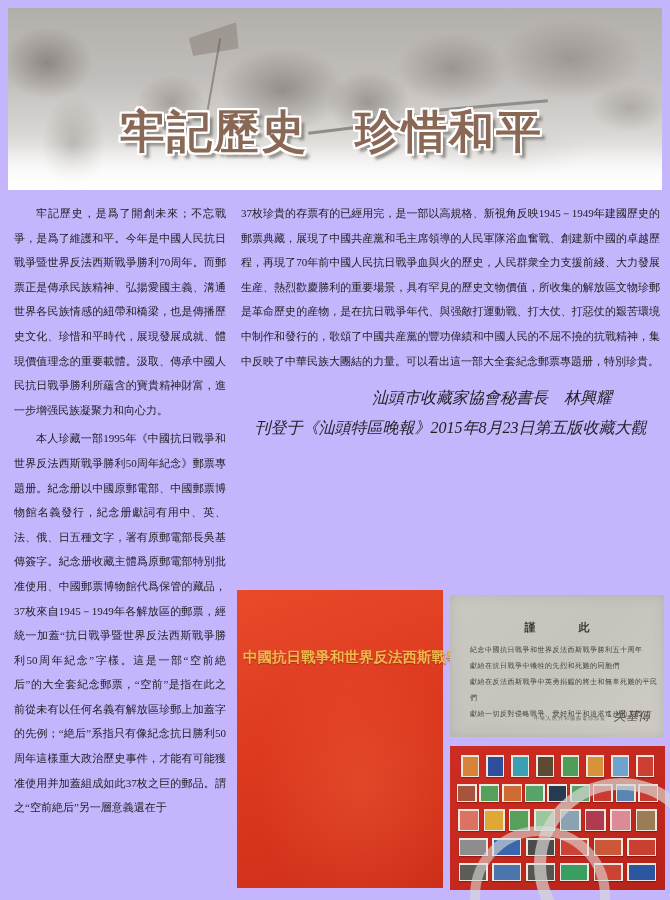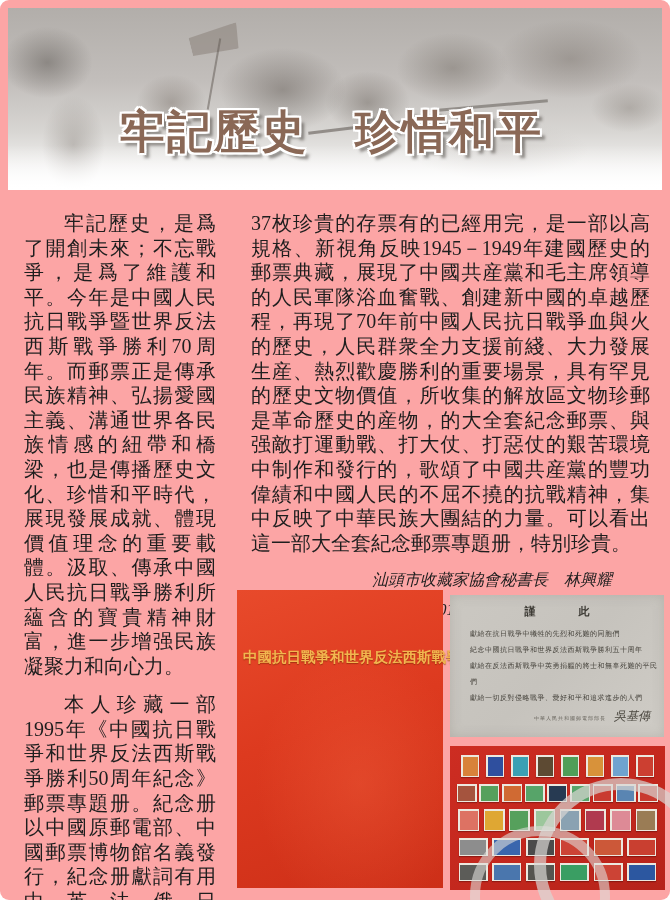--- a/index.html
+++ b/index.html
@@ -1,17 +1,17 @@
 <!DOCTYPE html>
 <html><head>
 <meta charset="utf-8">
 <style>
   html,body{margin:0;padding:0;background:#ffffff;}
-  #page{position:relative;width:670px;height:900px;background:#fca5a5;overflow:hidden;
-        font-family:"Liberation Serif","DejaVu Serif",serif;color:#222;border-radius:9px;}
+  #page{position:relative;width:670px;height:900px;background:#c4b5fd;overflow:hidden;
+        font-family:"Liberation Serif","DejaVu Serif",serif;color:#222;}
 
   
   .banner{position:absolute;left:8px;top:8px;width:654px;height:182px;overflow:hidden;
     background:
       radial-gradient(ellipse 70px 55px at 6% 30%, rgba(80,75,70,.45), transparent 65%),
       radial-gradient(ellipse 45px 70px at 10% 75%, rgba(120,112,105,.35), transparent 70%),
       radial-gradient(ellipse 90px 60px at 42% 45%, rgba(95,88,82,.48), transparent 70%),
       radial-gradient(ellipse 60px 45px at 55% 52%, rgba(100,92,85,.45), transparent 70%),
       radial-gradient(ellipse 80px 50px at 68% 33%, rgba(105,98,90,.42), transparent 70%),
       radial-gradient(ellipse 100px 55px at 86% 28%, rgba(110,102,95,.40), transparent 72%),
@@ -35,42 +35,42 @@
       font-size:45px;letter-spacing:2px;color:#8a6856;white-space:nowrap;
       text-shadow:
         -2px -2px 0 #fff, 2px -2px 0 #fff, -2px 2px 0 #fff, 2px 2px 0 #fff,
         -2px 0 0 #fff, 2px 0 0 #fff, 0 -2px 0 #fff, 0 2px 0 #fff,
         5px 5px 3px rgba(70,64,58,.55);}
 
   
   .col{position:absolute;top:197px;}
   .col-left{left:10px;width:220px;}
   .col-right{left:237px;width:427px;}
-  .col p{margin:14px;font-size:20px;line-height:24.6px;text-align:justify;
+  .col p{margin:4px;font-size:11px;line-height:24.6px;text-align:justify;
          text-justify:inter-ideograph;color:#1e1e1e;}
   .indent{text-indent:2em;}
 
   .sig{font-style:italic;font-size:16px;color:#1e1e1e;line-height:22px;}
   .sig1{margin-top:14px;text-align:right;padding-right:52px;}
   .sig2{margin-top:8px;text-align:center;}
 
   
   .album{position:absolute;left:237px;top:590px;width:206px;height:298px;
       background:
         radial-gradient(ellipse 140px 180px at 60% 65%, rgba(255,120,80,.25), transparent 75%),
         linear-gradient(160deg,#e84a2b 0%,#dd3a1f 45%,#cd2f18 100%);}
   .album-t1{margin:58px 6px 0 6px;text-align:center;font-size:14.5px;font-weight:bold;
       color:#f2b64f;text-shadow:0 1px 1px rgba(120,40,0,.6);white-space:nowrap;}
   .album-t2{margin-top:9px;text-align:center;font-size:20px;font-weight:bold;
       letter-spacing:4px;color:#f2b64f;text-shadow:0 1px 1px rgba(120,40,0,.6);}
 
   .cert{position:absolute;left:450px;top:595px;width:214px;height:142px;
       background:linear-gradient(135deg,#cbc8c2 0%,#c6c3bd 50%,#cfccc6 100%);
       box-shadow:inset 0 0 12px rgba(120,115,105,.25);}
-  .cert-title{margin-top:9px;text-align:center;font-size:11px;font-weight:bold;
+  .cert-title{margin-top:25px;text-align:center;font-size:11px;font-weight:bold;
       color:#3c3a34;letter-spacing:16px;padding-left:16px;}
   .cert-lines{margin:7px 0 0 20px;}
   .cert-line{font-size:7px;line-height:16px;color:#45423b;letter-spacing:.5px;}
   .cert-sign{position:absolute;right:14px;bottom:12px;white-space:nowrap;}
   .cert-issuer{font-size:5px;color:#6a675f;letter-spacing:1px;}
   .cert-name{font-size:12px;font-style:italic;color:#4a473f;margin-left:4px;
       font-family:"DejaVu Serif",serif;}
 
   .board{position:absolute;left:450px;top:746px;width:215px;height:144px;
       background:linear-gradient(150deg,#cd2d22 0%,#c2271d 60%,#b5231a 100%);
@@ -99,34 +99,34 @@
     <div class="fadeout"></div>
     <div class="page-title">牢記歷史　珍惜和平</div>
   </div>
 
   <div class="col col-left">
     <p class="indent">牢記歷史，是爲了開創未來；不忘戰爭，是爲了維護和平。今年是中國人民抗日戰爭暨世界反法西斯戰爭勝利70周年。而郵票正是傳承民族精神、弘揚愛國主義、溝通世界各民族情感的紐帶和橋梁，也是傳播歷史文化、珍惜和平時代，展現發展成就、體現價值理念的重要載體。汲取、傳承中國人民抗日戰爭勝利所蘊含的寶貴精神財富，進一步增强民族凝聚力和向心力。</p>
     <p class="indent">本人珍藏一部1995年《中國抗日戰爭和世界反法西斯戰爭勝利50周年紀念》郵票專題册。紀念册以中國原郵電部、中國郵票博物館名義發行，紀念册獻詞有用中、英、法、俄、日五種文字，署有原郵電部長吳基傳簽字。紀念册收藏主體爲原郵電部特別批准使用、中國郵票博物館代爲保管的藏品，37枚來自1945－1949年各解放區的郵票，經統一加蓋“抗日戰爭暨世界反法西斯戰爭勝利50周年紀念”字樣。這是一部“空前絶后”的大全套紀念郵票，“空前”是指在此之前從未有以任何名義有解放區珍郵上加蓋字的先例；“絶后”系指只有像紀念抗日勝利50周年這樣重大政治歷史事件，才能有可能獲准使用并加蓋組成如此37枚之巨的郵品。謂之“空前絶后”另一層意義還在于</p>
   </div>
 
   <div class="col col-right">
-    <p>37枚珍貴的存票有的已經用完，是一部以高規格、新視角反映1945－1949年建國歷史的郵票典藏，展現了中國共産黨和毛主席領導的人民軍隊浴血奮戰、創建新中國的卓越歷程，再現了70年前中國人民抗日戰爭血與火的歷史，人民群衆全力支援前綫、大力發展生産、熱烈歡慶勝利的重要場景，具有罕見的歷史文物價值，所收集的解放區文物珍郵是革命歷史的産物，的大全套紀念郵票、與强敵打運動戰、打大仗、打惡仗的艱苦環境中制作和發行的，歌頌了中國共産黨的豐功偉績和中國人民的不屈不撓的抗戰精神，集中反映了中華民族大團結的力量。可以看出這一部大全套紀念郵票專題册，特別珍貴。</p>
+    <p>37枚珍貴的存票有的已經用完，是一部以高規格、新視角反映1945－1949年建國歷史的郵票典藏，展現了中國共産黨和毛主席領導的人民軍隊浴血奮戰、創建新中國的卓越歷程，再現了70年前中國人民抗日戰爭血與火的歷史，人民群衆全力支援前綫、大力發展生産、熱烈歡慶勝利的重要場景，具有罕見的歷史文物價值，所收集的解放區文物珍郵是革命歷史的産物，是在抗日戰爭年代、與强敵打運動戰、打大仗、打惡仗的艱苦環境中制作和發行的，歌頌了中國共産黨的豐功偉績和中國人民的不屈不撓的抗戰精神，集中反映了中華民族大團結的力量。可以看出這一部大全套紀念郵票專題册，特別珍貴。</p>
     <div class="sig sig1">汕頭市收藏家協會秘書長　林興耀</div>
     <div class="sig sig2">刊登于《汕頭特區晚報》2015年8月23日第五版收藏大觀</div>
   </div>
 
   <div class="album">
     <div class="album-t1">中國抗日戰爭和世界反法西斯戰爭</div>
   </div>
 
   <div class="cert">
     <div class="cert-title">謹　此</div>
     <div class="cert-lines">
+      <div class="cert-line">紀念中國抗日戰爭和世界反法西斯戰爭勝利五十周年</div>
       <div class="cert-line">獻給在抗日戰爭中犧牲的先烈和死難的同胞們</div>
-      <div class="cert-line">紀念中國抗日戰爭和世界反法西斯戰爭勝利五十周年</div>
       <div class="cert-line">獻給在反法西斯戰爭中英勇捐軀的將士和無辜死難的平民們</div>
       <div class="cert-line">獻給一切反對侵略戰爭、愛好和平和追求進步的人們</div>
     </div>
     <div class="cert-sign">
       <span class="cert-issuer">中華人民共和國郵電部部長</span>
       <span class="cert-name">吳基傳</span>
     </div>
   </div>
 
   <div class="board">

